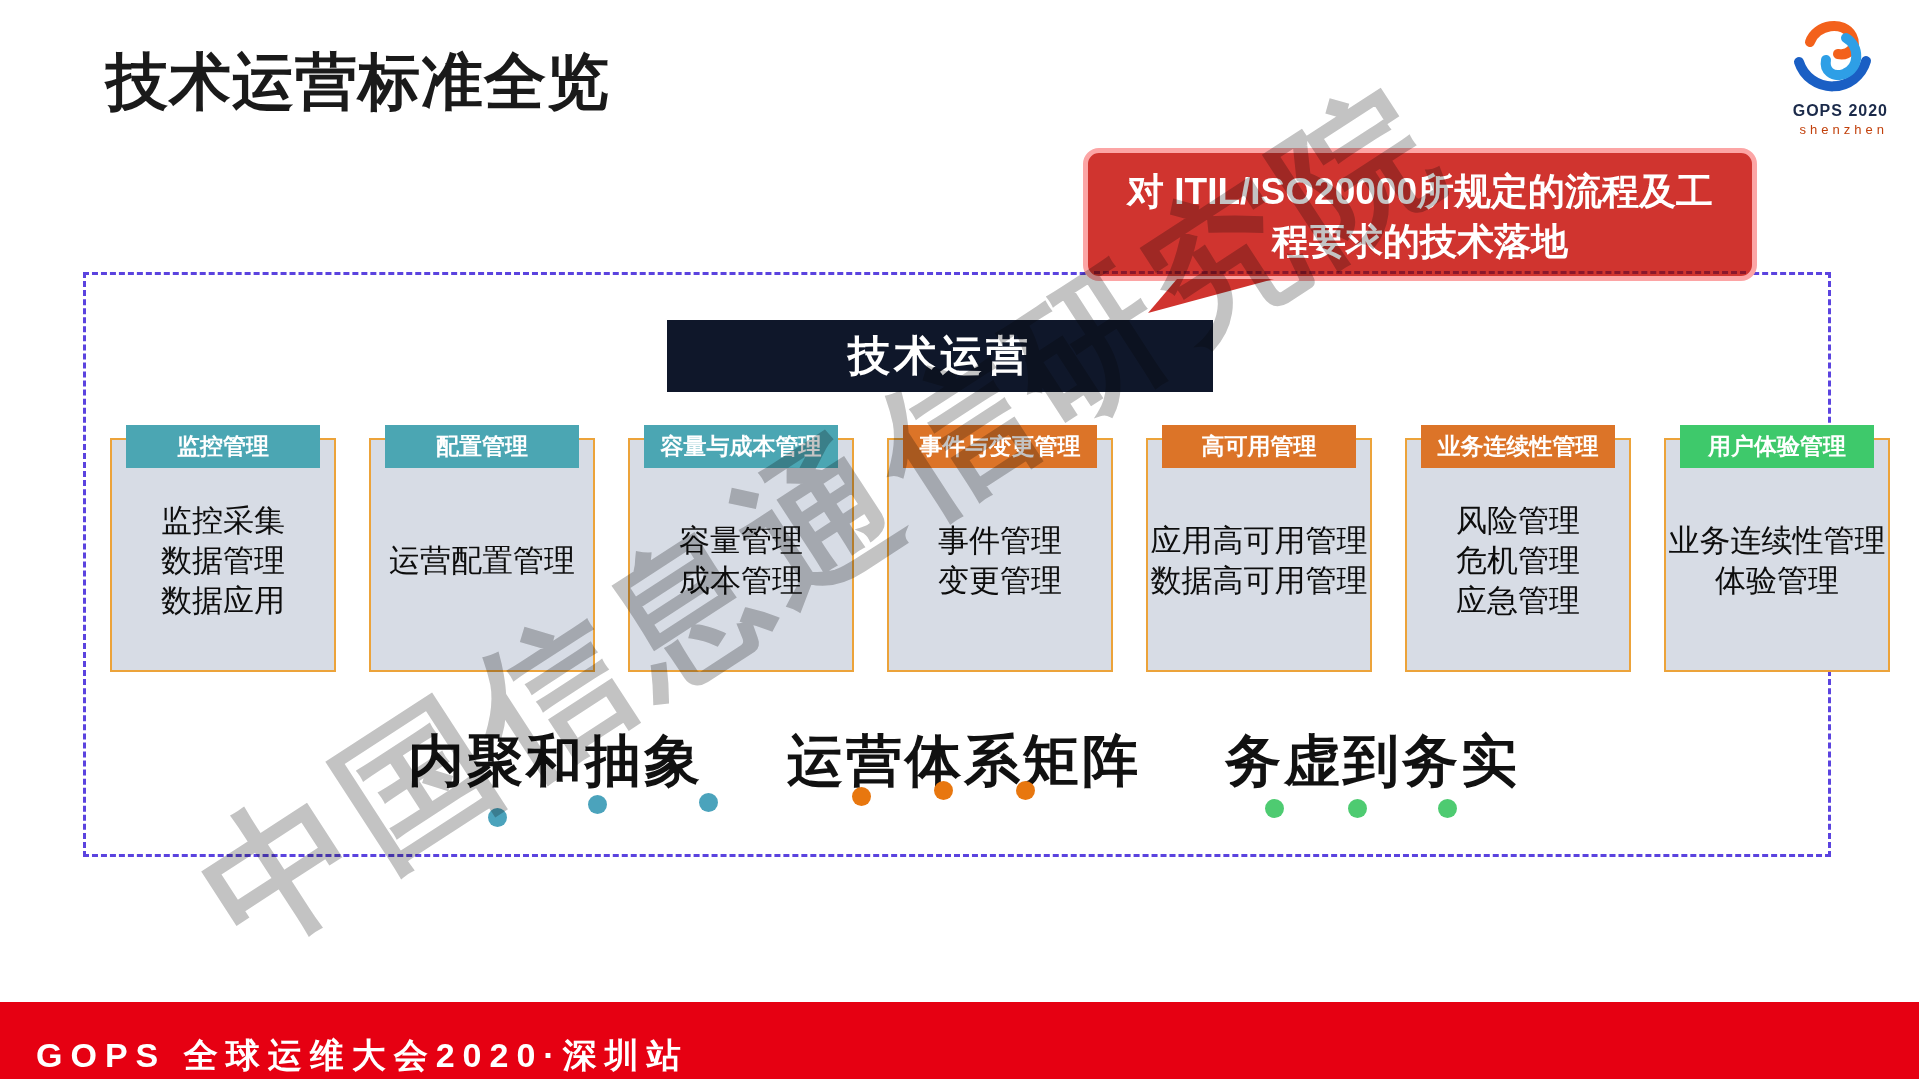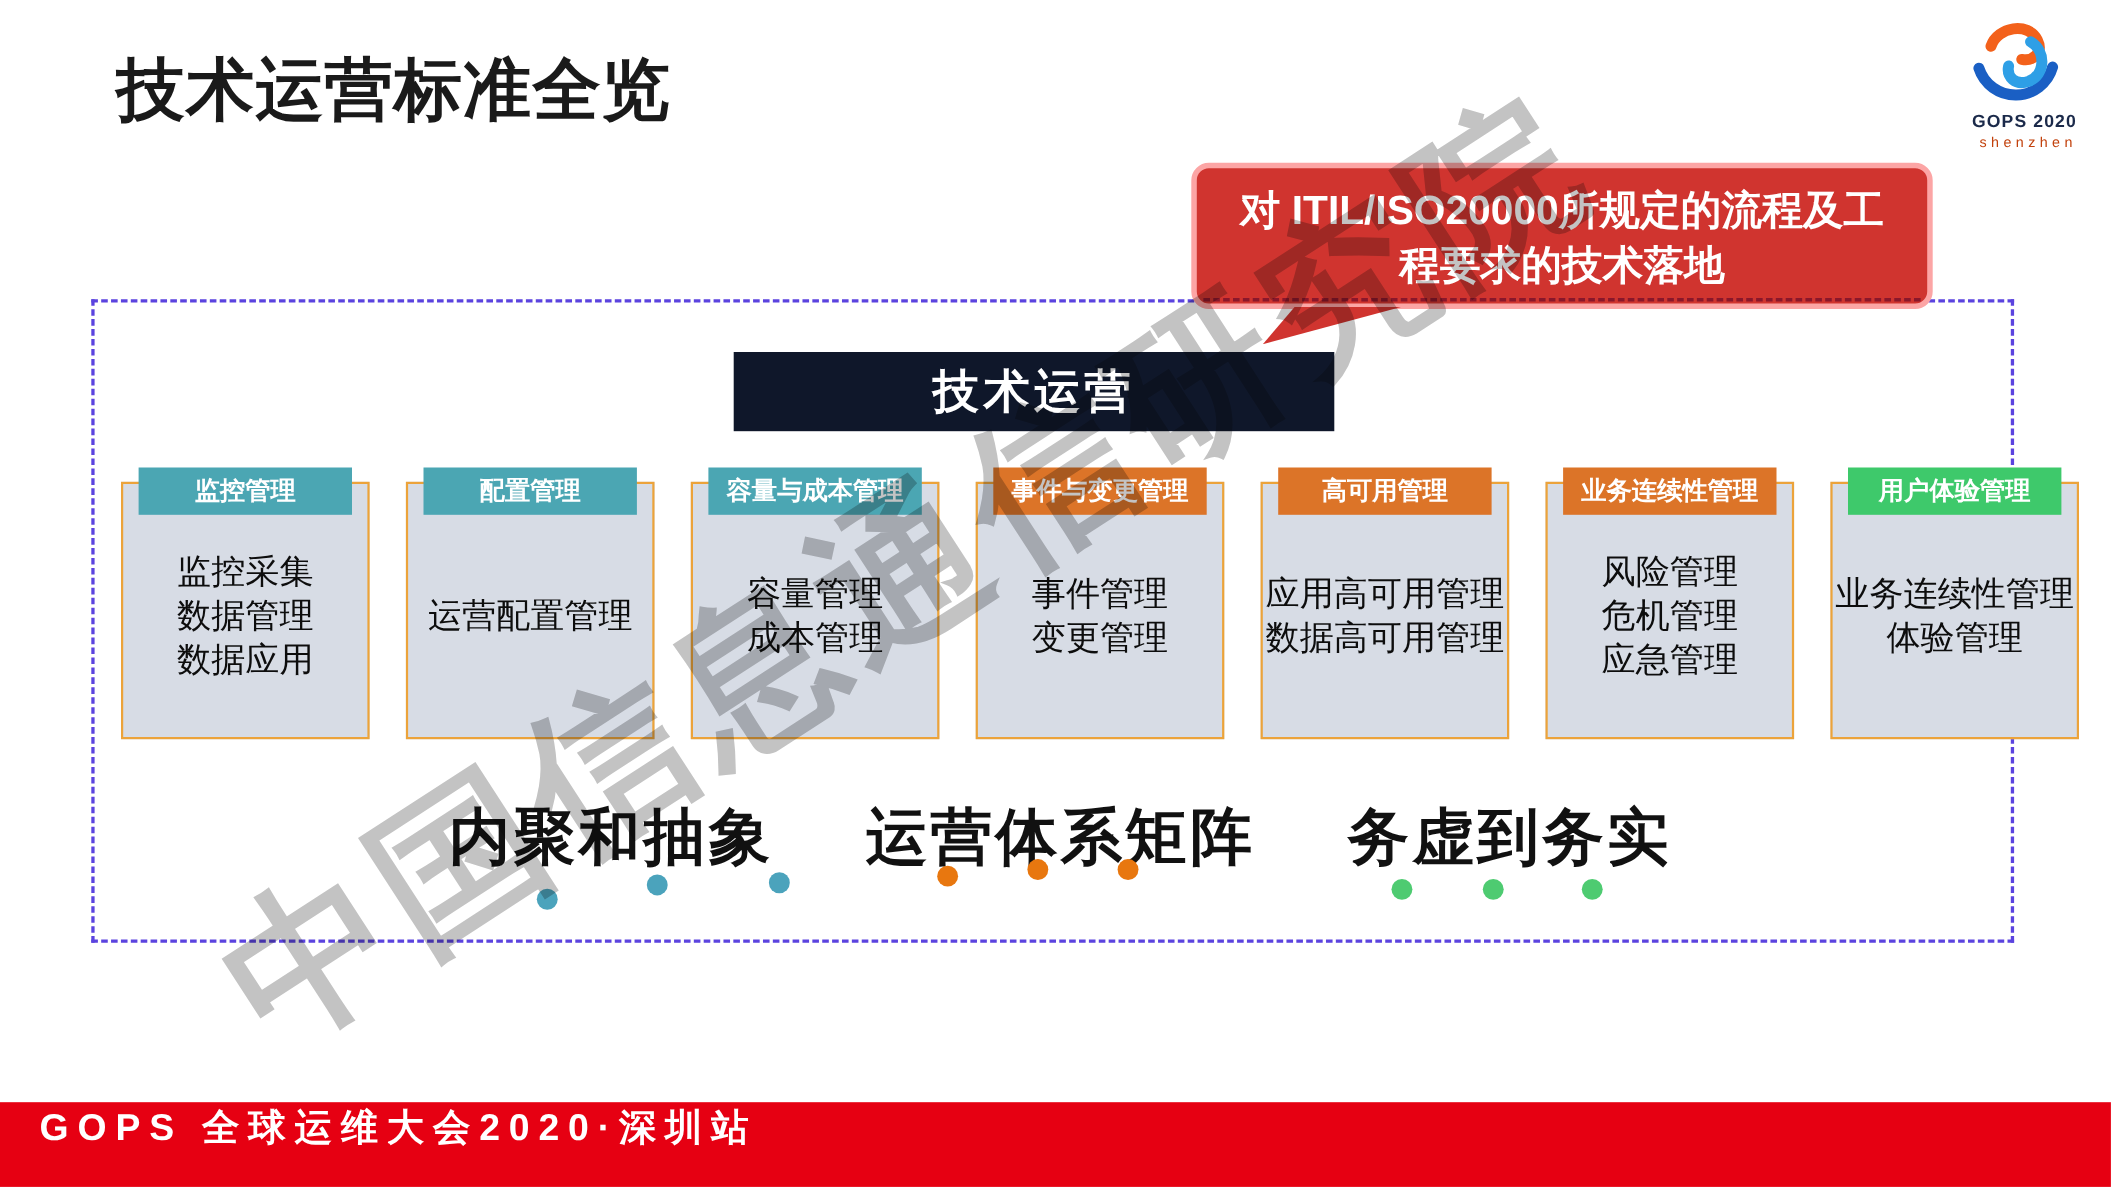--- a/index.html
+++ b/index.html
@@ -91,21 +91,21 @@
   .watermark {
     position:absolute; left:105px; top:420px; width:1440px; text-align:center;
     font-family:"DejaVu Serif", serif; font-weight:bold; font-size:150px; letter-spacing:10px;
     color:#9a9a9a; opacity:.6; transform:rotate(-33deg); white-space:nowrap;
     z-index:8; mix-blend-mode:multiply; pointer-events:none;
   }
 
   
   .bottom-bar {
     position:absolute; left:0; top:1002px; width:1919px; height:77px;
-    background:#E60012; z-index:9; display:flex; align-items:flex-start;
+    background:#E60012; z-index:9; display:flex; align-items:flex-end;
   }
   .bottom-bar span {
     color:#fff; font-size:34px; font-weight:bold; letter-spacing:8px; margin-left:36px;
   }
 </style>
 </head>
 <body>
 
 <div class="slide">
 

